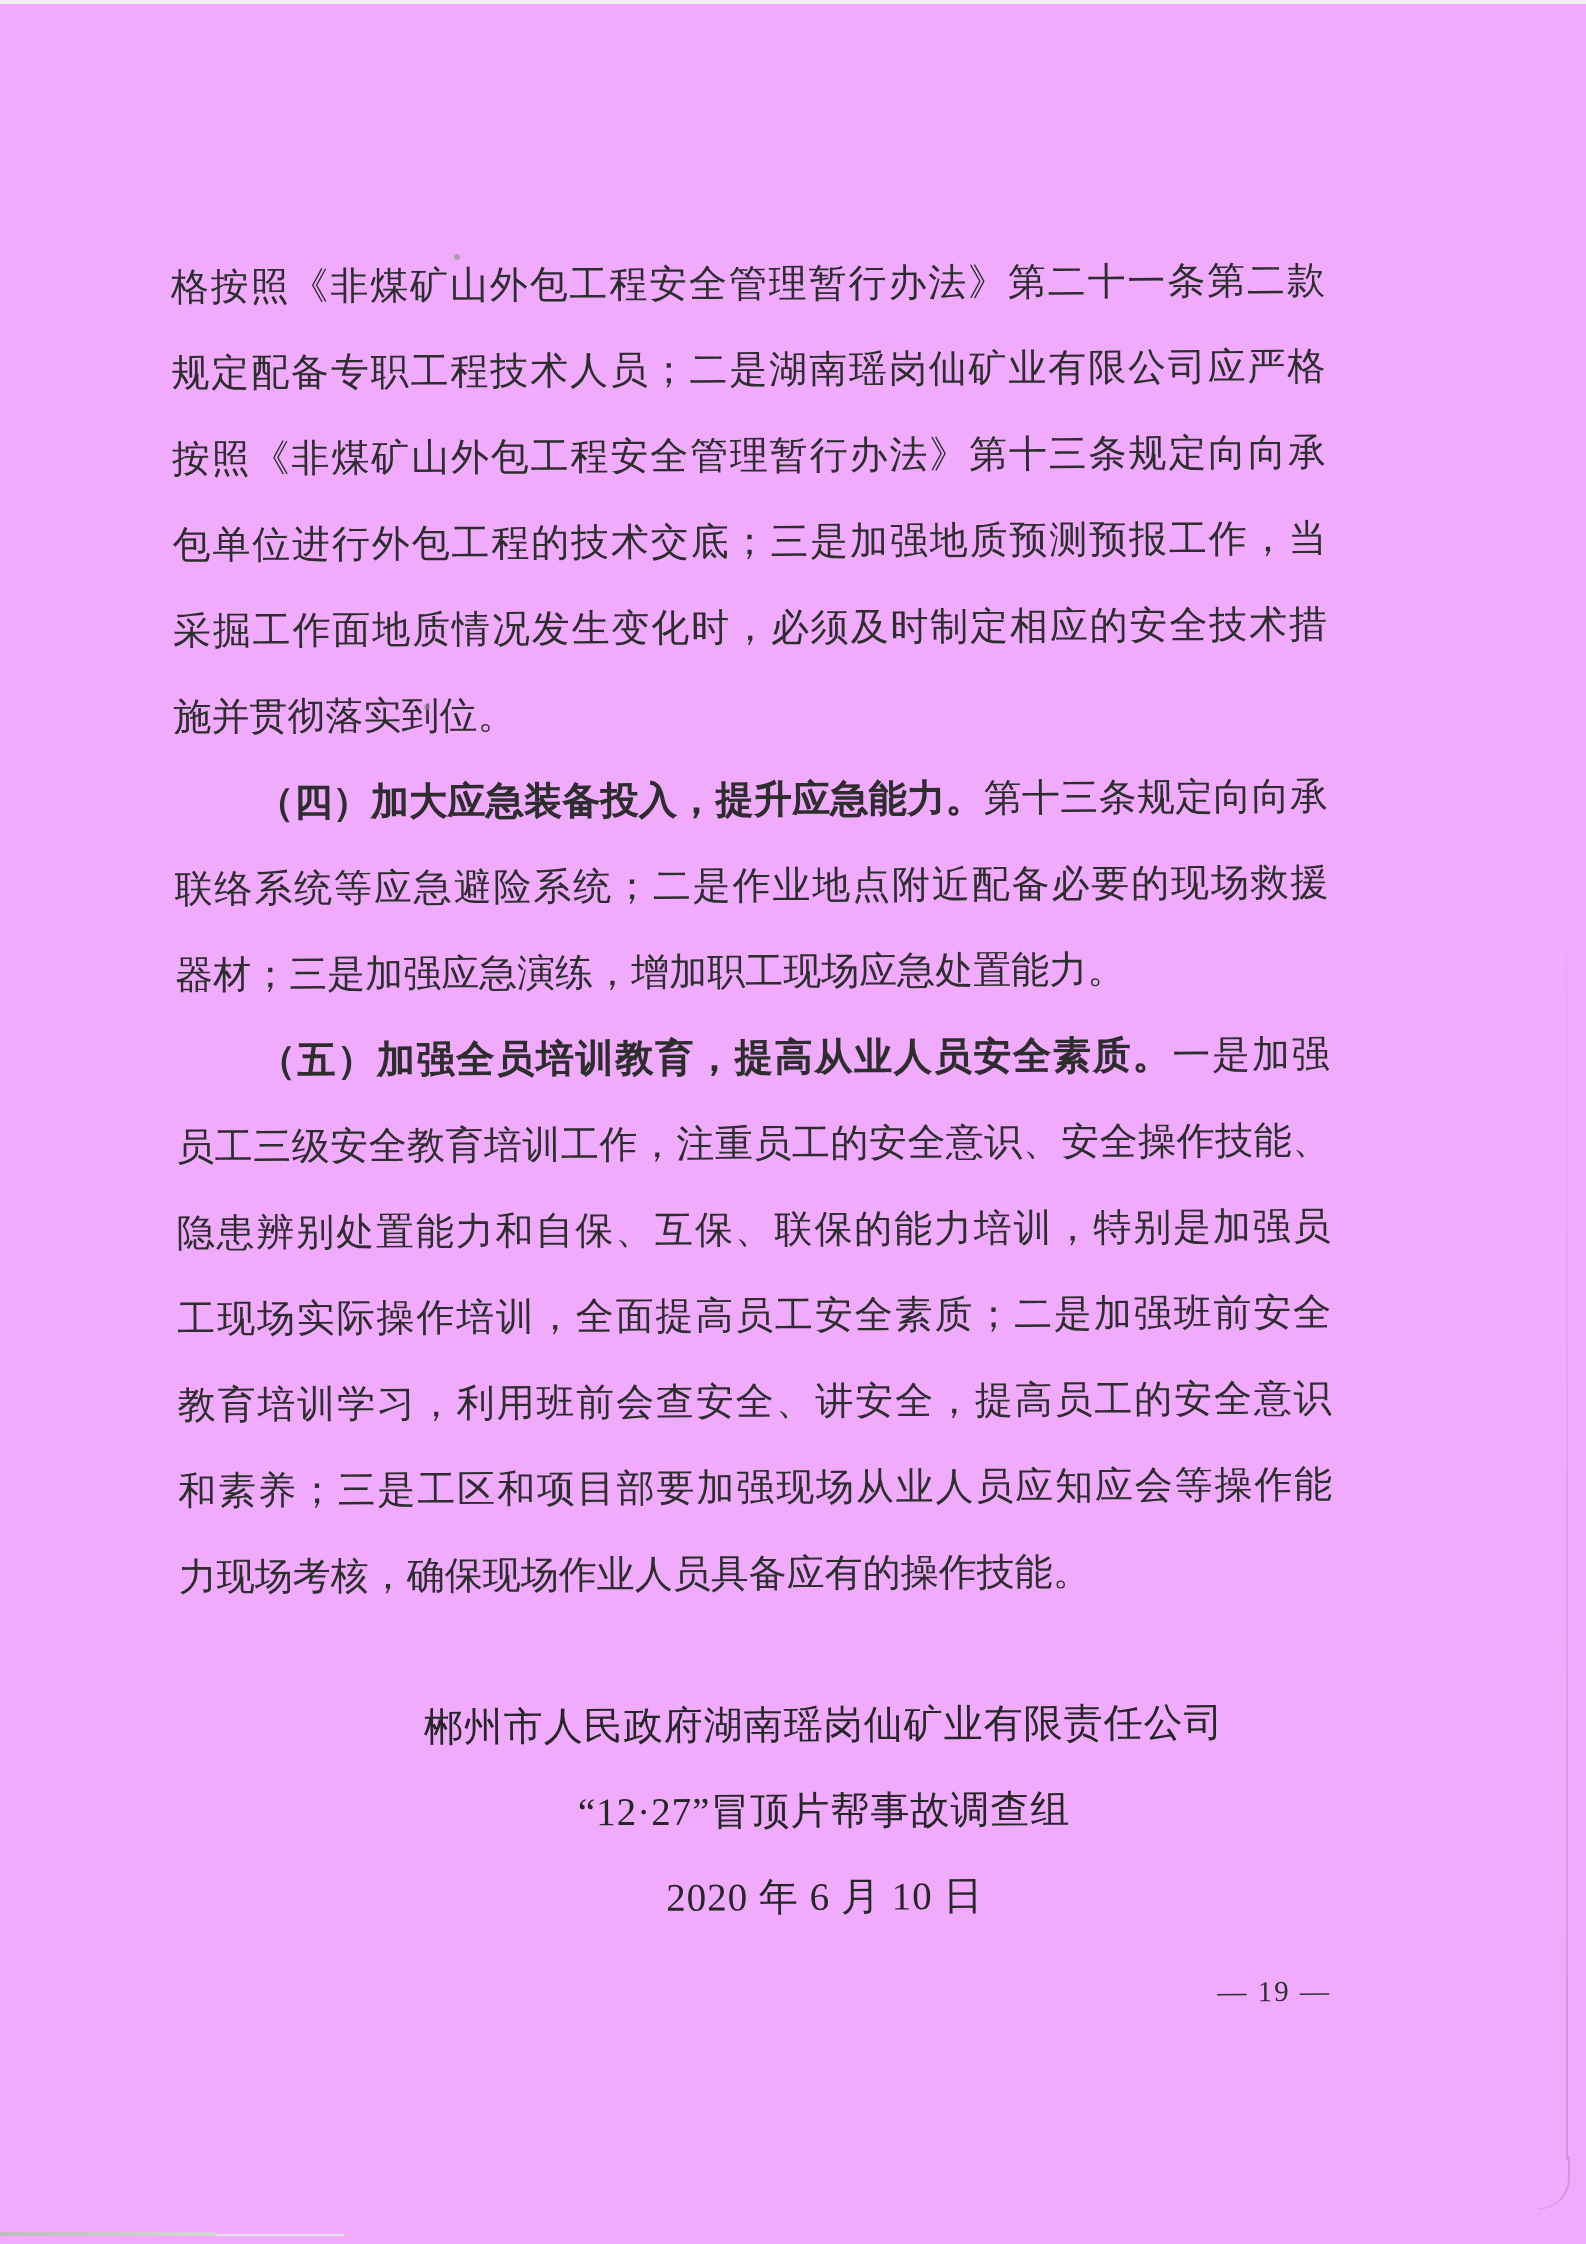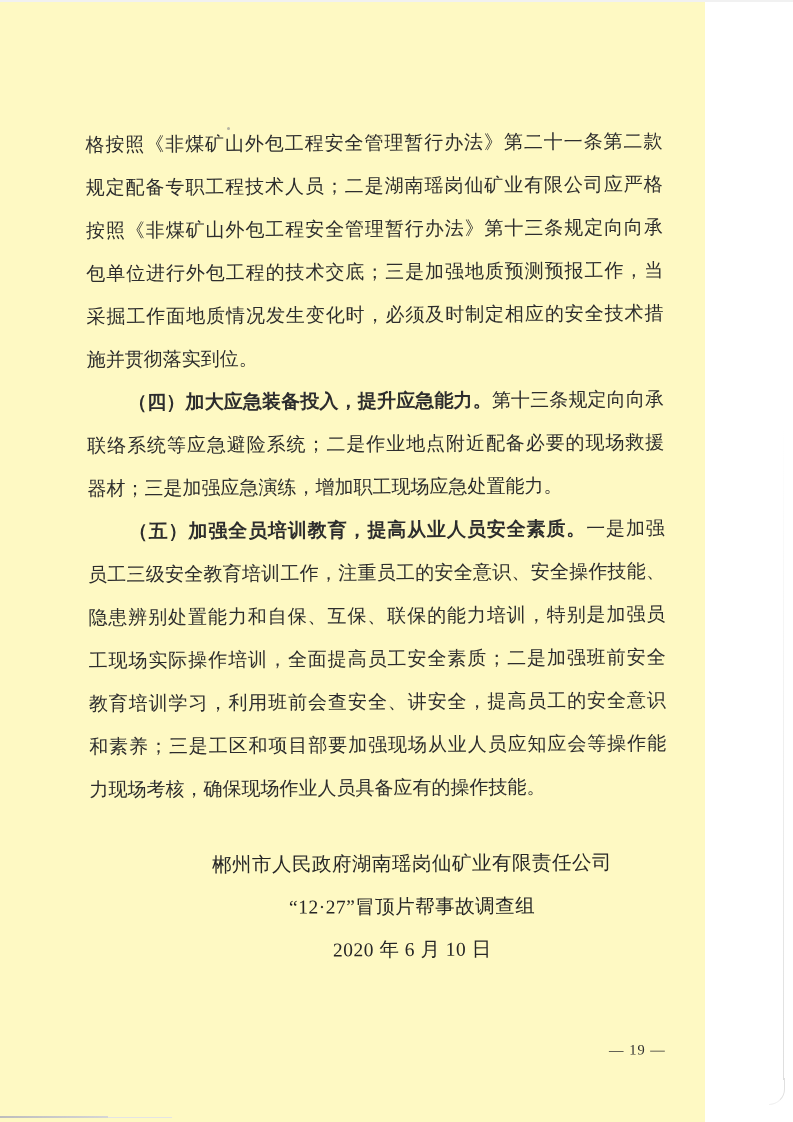--- a/index.html
+++ b/index.html
@@ -6,23 +6,23 @@
     margin: 0;
     padding: 0;
     width: 793px;
     height: 1122px;
     background: #ffffff;
     overflow: hidden;
     font-family: "Liberation Serif", "DejaVu Serif", serif;
   }
   .page {
     position: relative;
-    width: 705px;
+    width: 793px;
     height: 1122px;
-    background: #fef9c3;
+    background: #f0abfc;
   }
   
   .content {
     position: absolute;
     left: 0; top: 0;
     width: 793px;
     height: 1122px;
     transform: rotate(-0.35deg);
     transform-origin: 50% 50%;
   }
@@ -59,21 +59,21 @@
   }
   .sig .sigline {
     height: 43px;
     line-height: 43px;
     font-size: 19.5px;
     letter-spacing: 0.5px;
   }
   .pagenum {
     position: absolute;
     left: 606px;
-    top: 1042px;
+    top: 989px;
     font-size: 14.5px;
     letter-spacing: 1px;
     color: #2f2f2f;
     line-height: 18px;
     text-align: right;
   }
   
   .edge-top {
     position: absolute;
     left: 0; top: 0;

